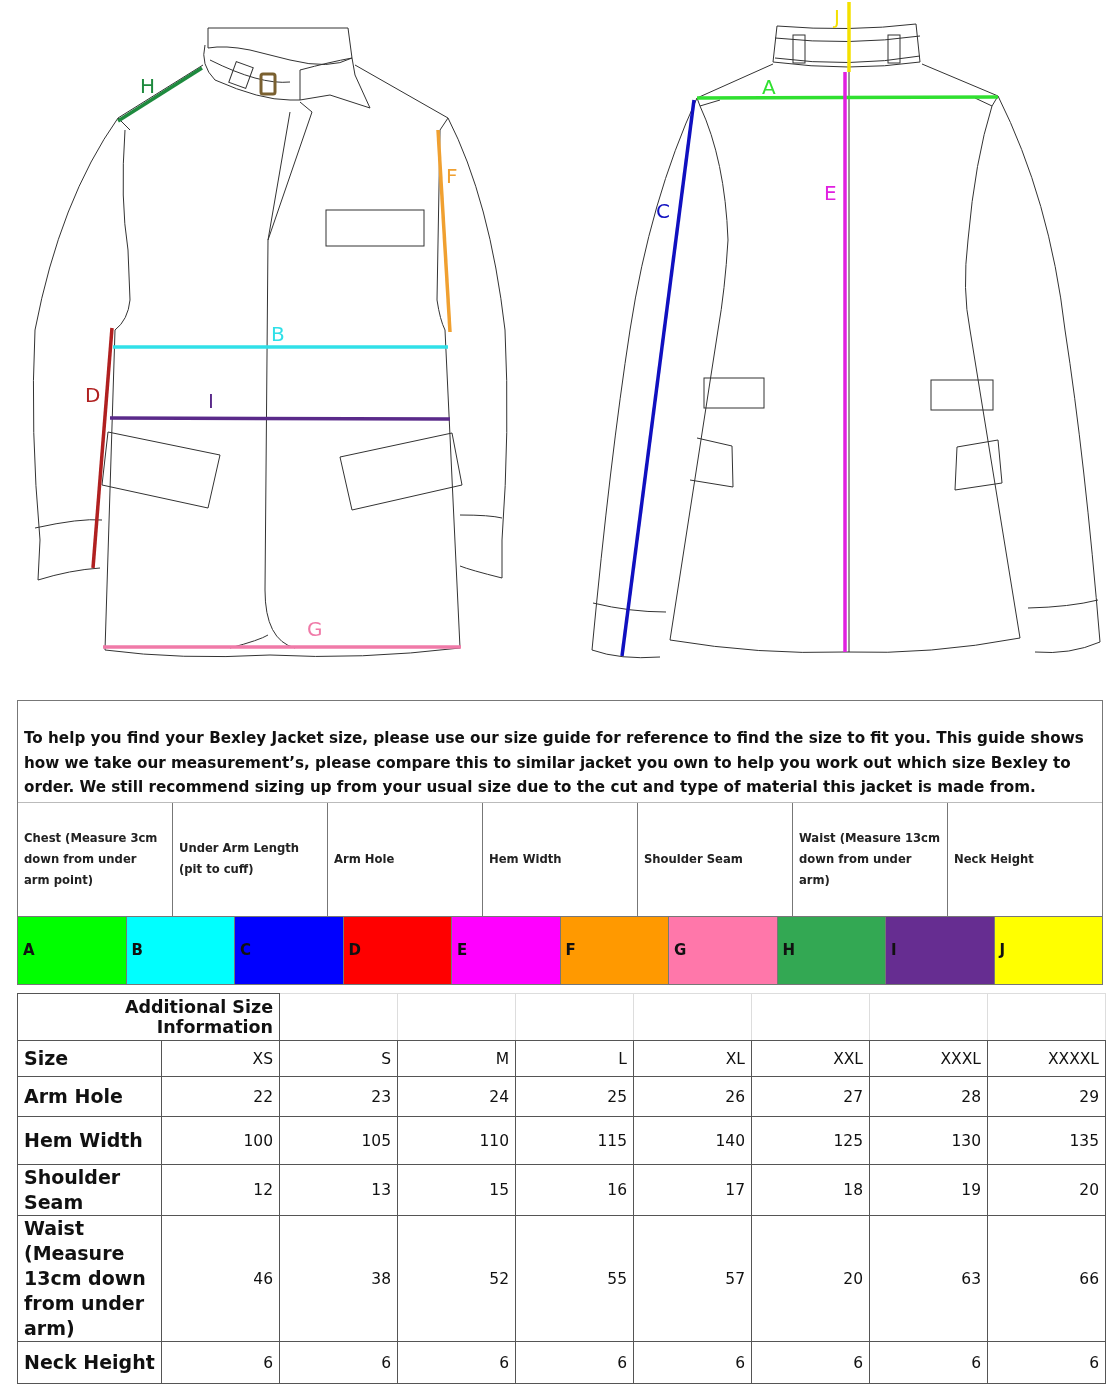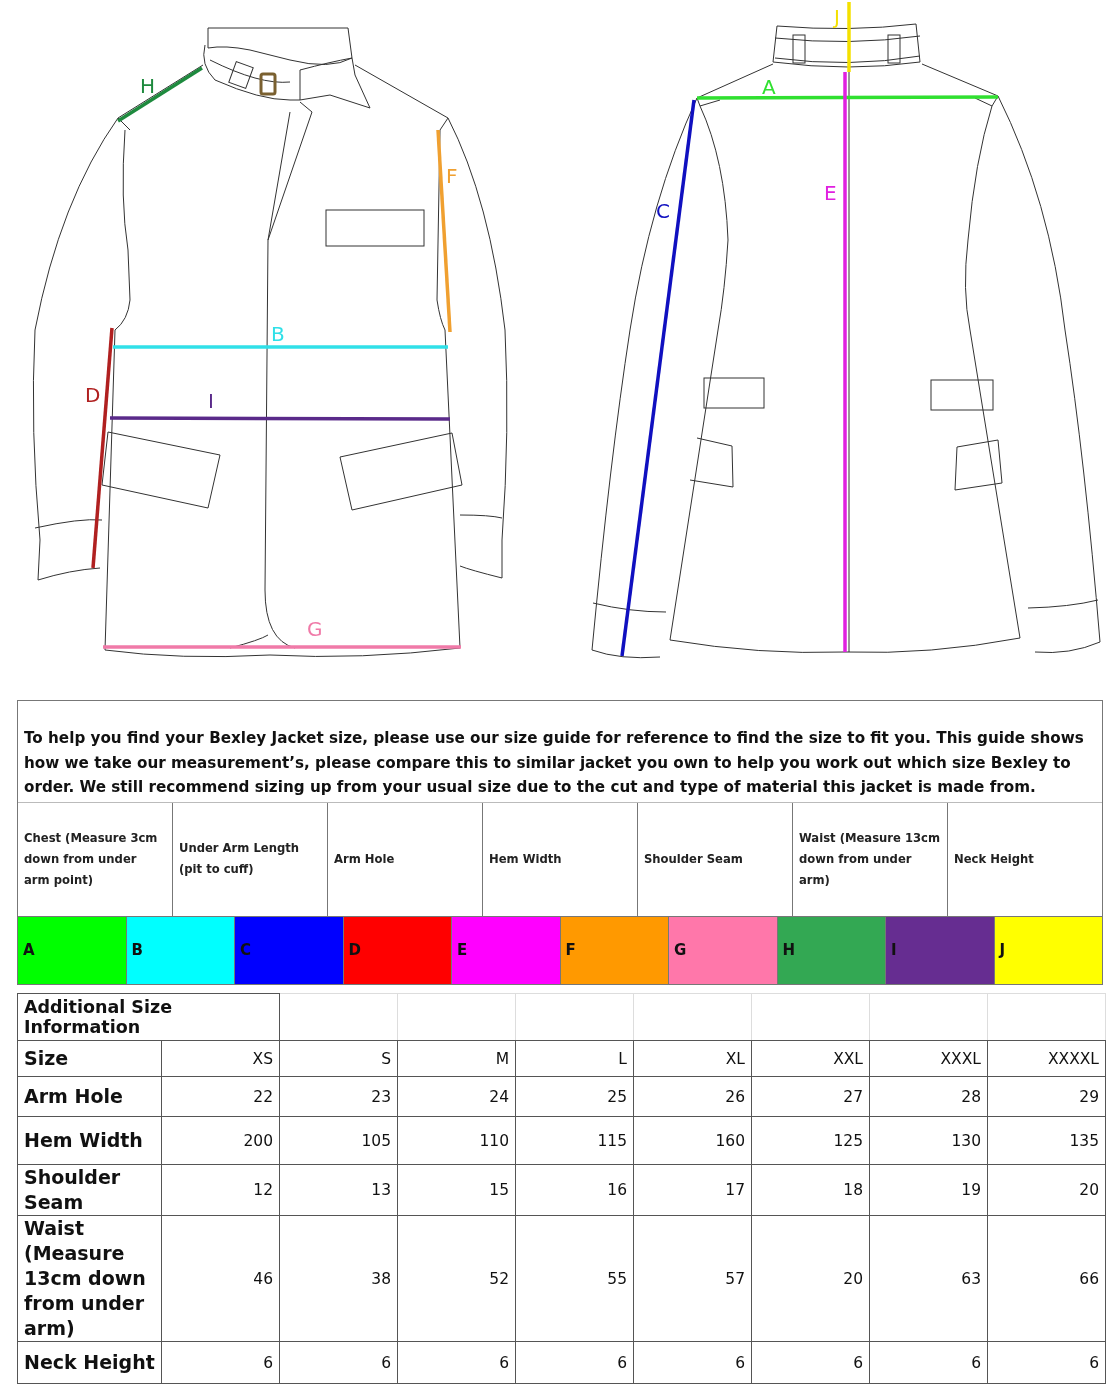--- a/index.html
+++ b/index.html
@@ -23,21 +23,21 @@
   .guide-row .cell { flex: 1 1 0; border-left: 1px solid #777; }
   .guide-row .cell:first-child { border-left: none; }
   .guide-colors .cell { height: 68px; display: flex; align-items: center;
                         font-weight: bold; font-size: 15px; padding: 0 5px;
                         box-sizing: border-box; border-top: 1px solid #777; color: #111; }
 
   
   .addl { position: absolute; left: 17px; top: 993px; border-collapse: collapse; }
   .addl td { border: 1px solid #555; font-size: 15.5px; padding: 0 6px; box-sizing: border-box; }
   .addl td.faint { border: 1px solid #ddd; border-bottom: 1px solid #555; }
-  .addl .title { font-weight: bold; font-size: 17.5px; height: 47px; }
+  .addl .title { font-weight: bold; font-size: 17.5px; height: 47px; text-align: right; }
   .addl .rowlabel { font-weight: bold; font-size: 19px; line-height: 25px; }
   .addl .sizehdr { text-align: right; }
   .addl .num { text-align: right; }
 </style>
 </head>
 <body>
 
 <div id="drawings">
   <svg width="1120" height="680" viewBox="0 0 1120 680">
 
@@ -185,25 +185,25 @@
         <td class="num">23</td>
         <td class="num">24</td>
         <td class="num">25</td>
         <td class="num">26</td>
         <td class="num">27</td>
         <td class="num">28</td>
         <td class="num">29</td>
       </tr>
       <tr>
         <td class="rowlabel" style="height: 48px;">Hem Width</td>
-        <td class="num">200</td>
+        <td class="num">100</td>
         <td class="num">105</td>
         <td class="num">110</td>
         <td class="num">115</td>
-        <td class="num">160</td>
+        <td class="num">140</td>
         <td class="num">125</td>
         <td class="num">130</td>
         <td class="num">135</td>
       </tr>
       <tr>
         <td class="rowlabel" style="height: 42px;">Shoulder Seam</td>
         <td class="num">12</td>
         <td class="num">13</td>
         <td class="num">15</td>
         <td class="num">16</td>

